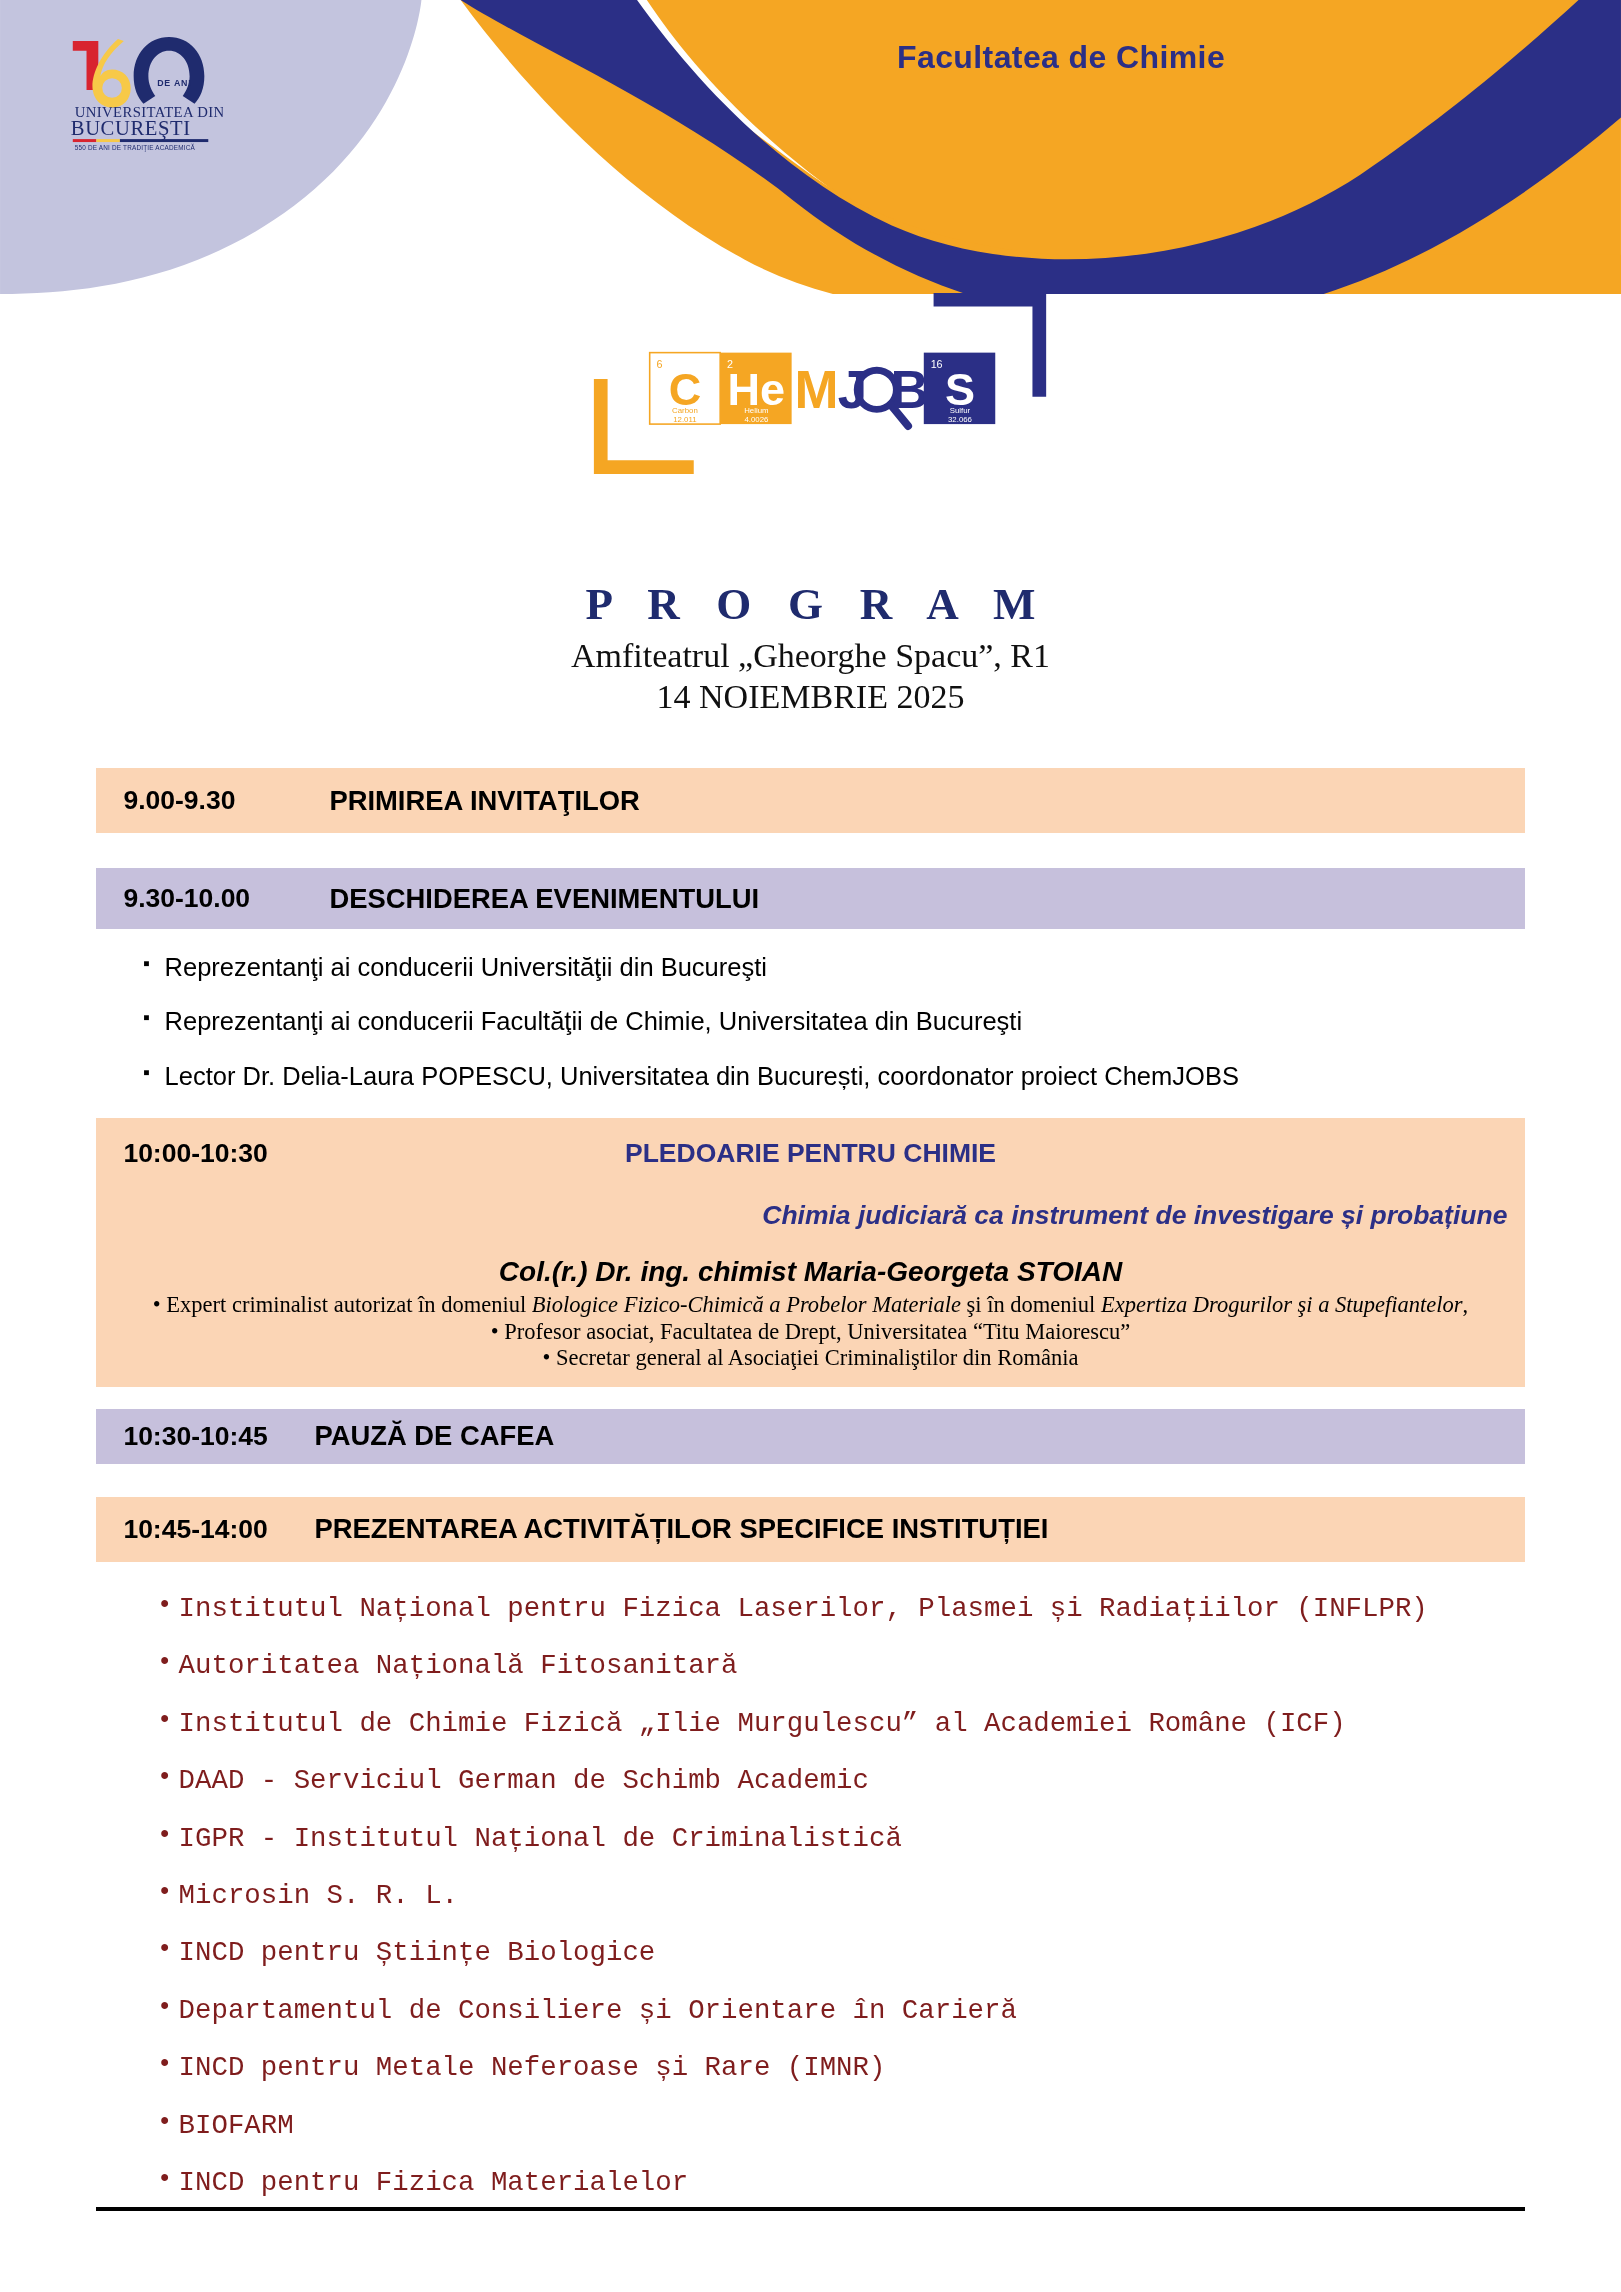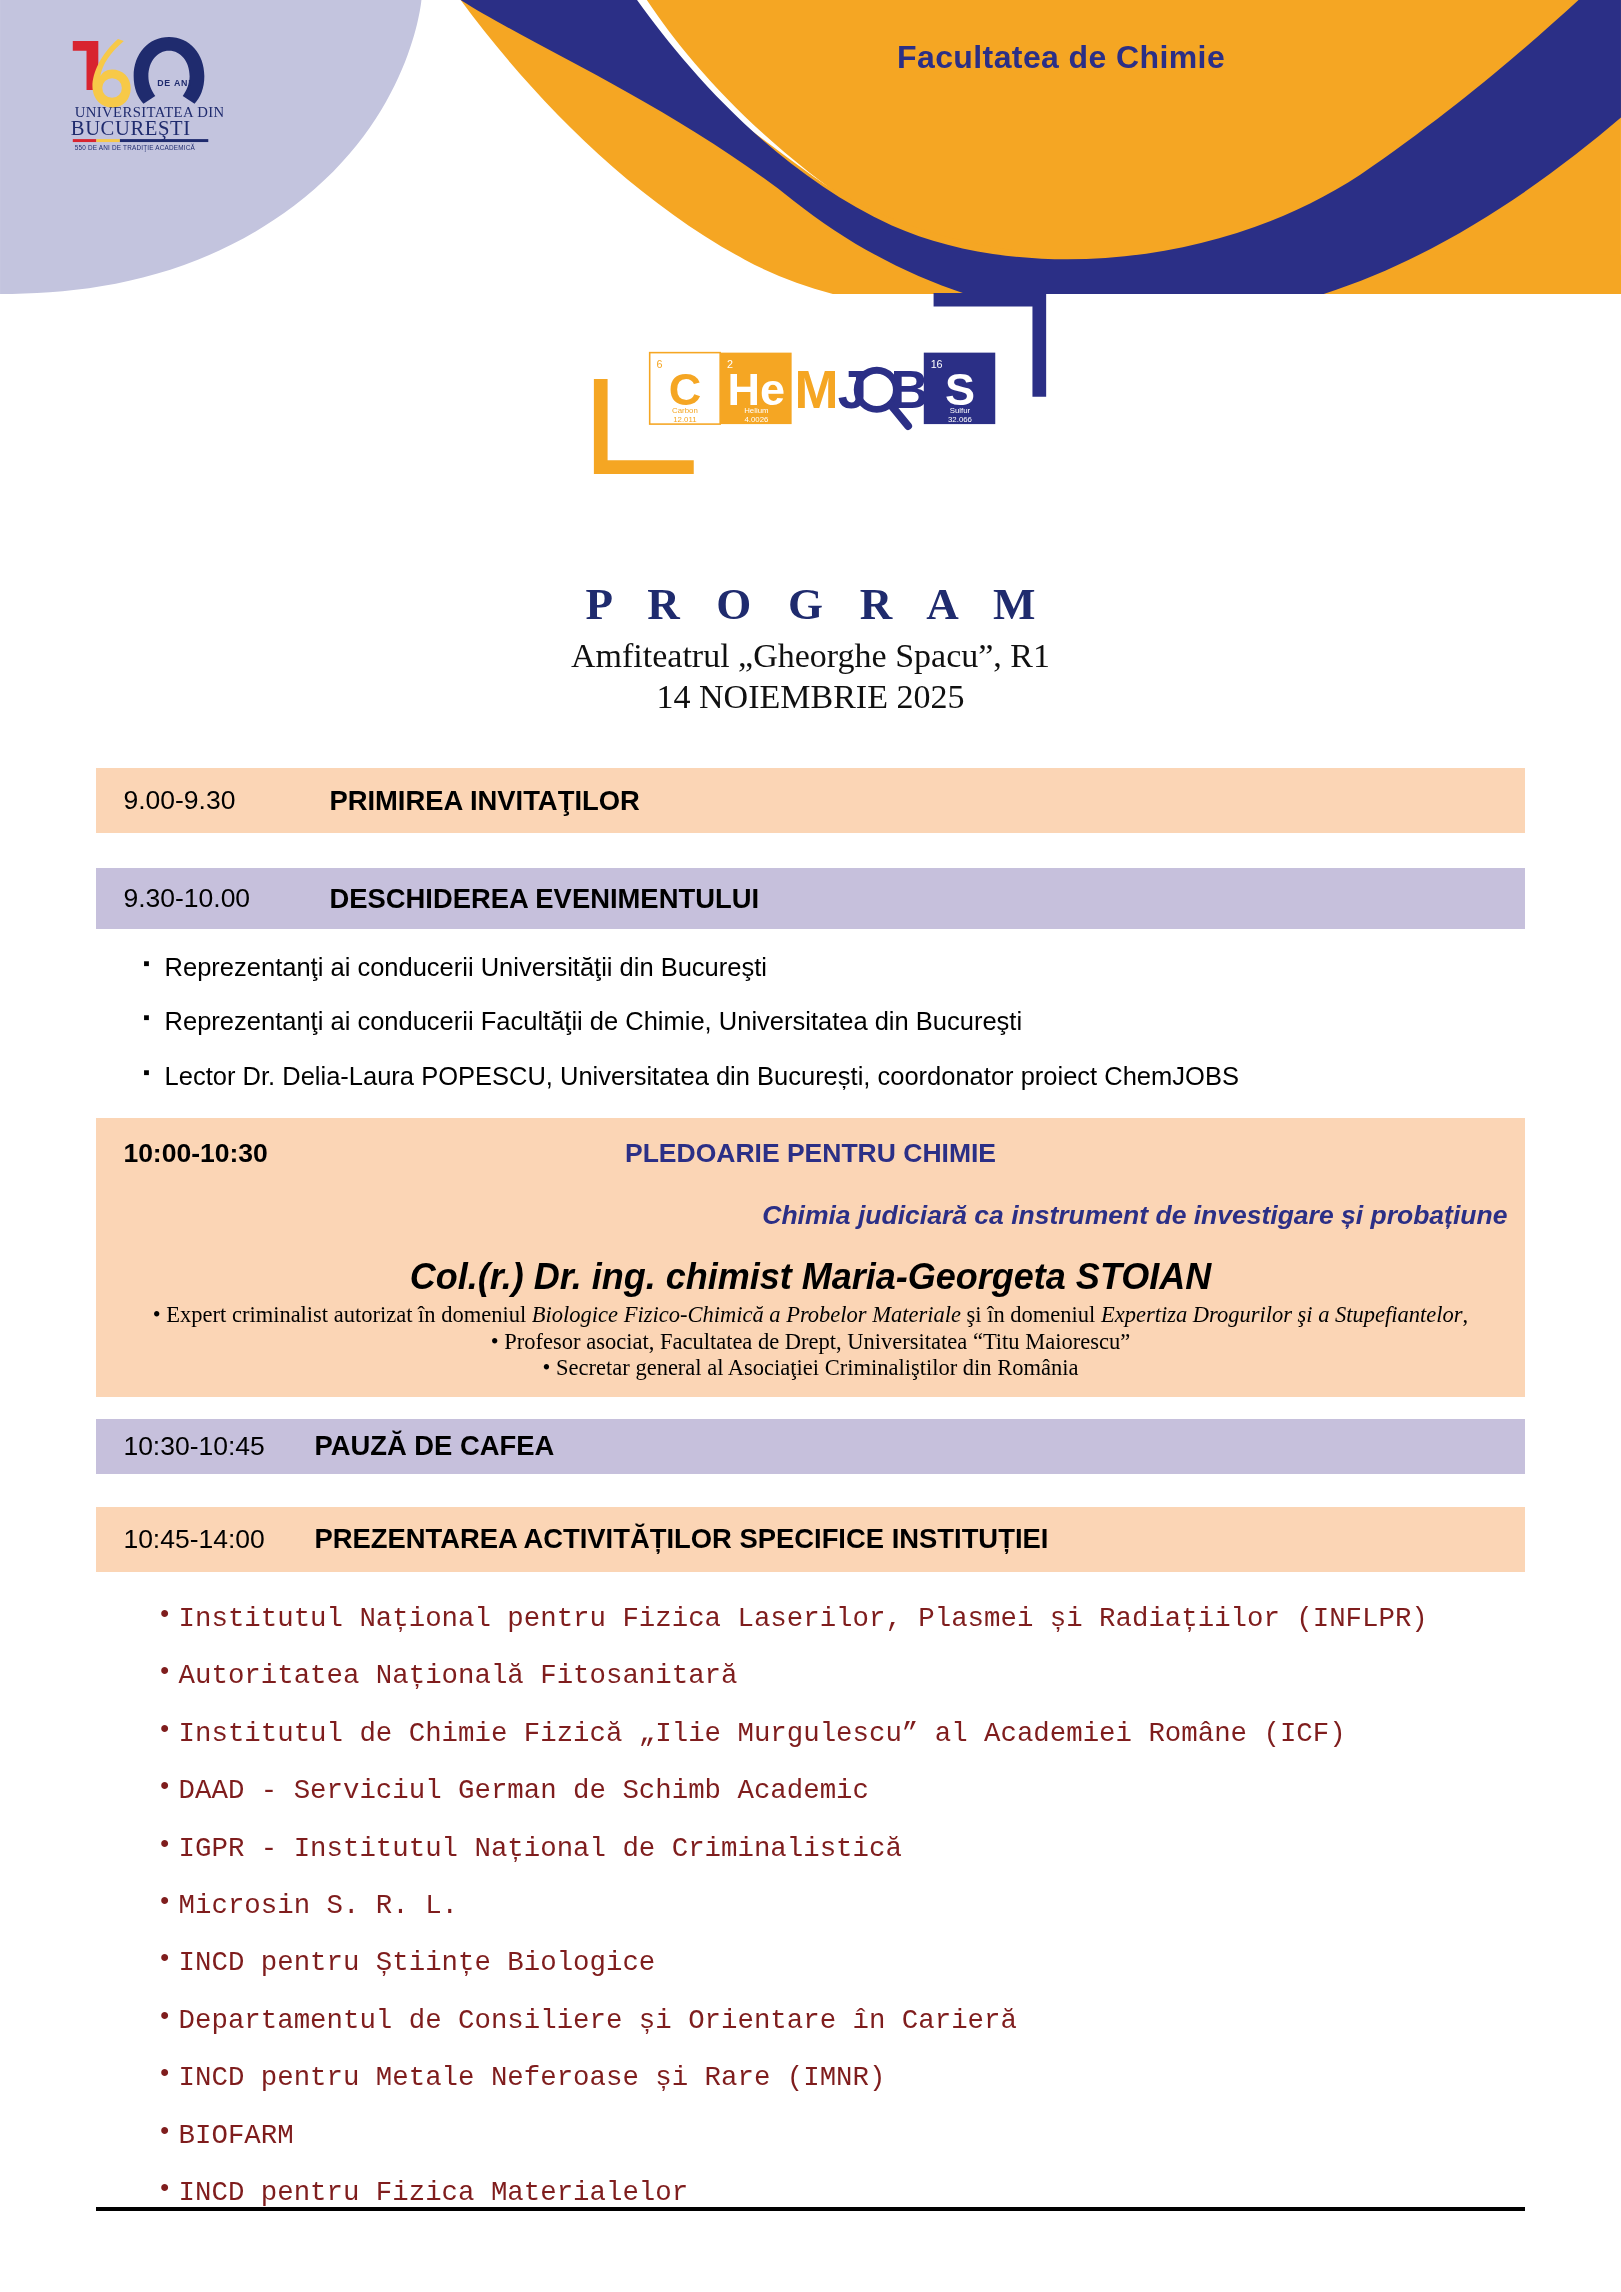--- a/index.html
+++ b/index.html
@@ -101,21 +101,21 @@
     display: flex;
     align-items: center;
     padding: 0 0 0 27.4px;
   }
   .bar.peach { background: #fbd5b5; }
   .bar.lav   { background: #c6c0dc; }
 
   .bar .time {
     font-family: "Liberation Sans", sans-serif;
     font-size: 26.5px;
-    font-weight: normal;
+    font-weight: bold;
     color: #000;
     white-space: nowrap;
   }
   .bar .label {
     font-family: "Liberation Sans", sans-serif;
     font-size: 27.4px;
     font-weight: bold;
     color: #000;
     white-space: nowrap;
   }
@@ -179,21 +179,21 @@
     font-family: "Liberation Sans", sans-serif;
     font-size: 26.5px;
     font-weight: bold;
     font-style: italic;
     color: #2b2f86;
     margin-top: 31px;
   }
   .pled-speaker {
     text-align: center;
     font-family: "Liberation Sans", sans-serif;
-    font-size: 36px;
+    font-size: 28px;
     font-weight: bold;
     font-style: italic;
     color: #000;
     margin-top: 25.5px;
   }
   .pled-bullets {
     margin: 3.9px 0 0 0;
     padding: 0;
     list-style: none;
     text-align: center;

